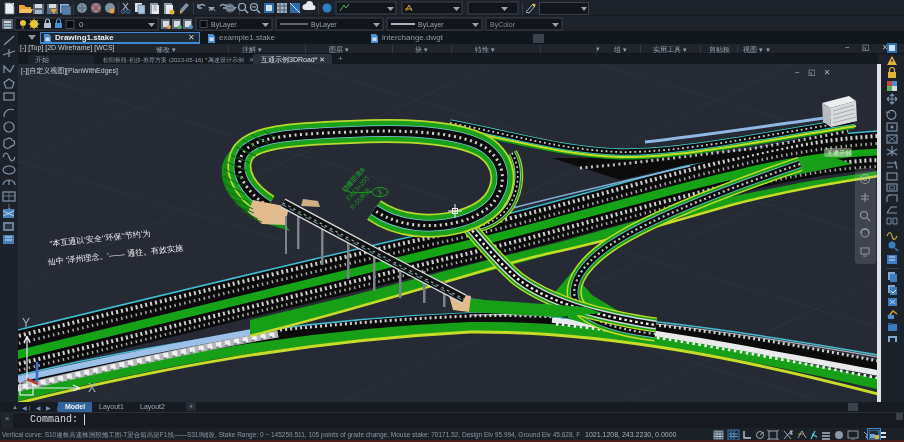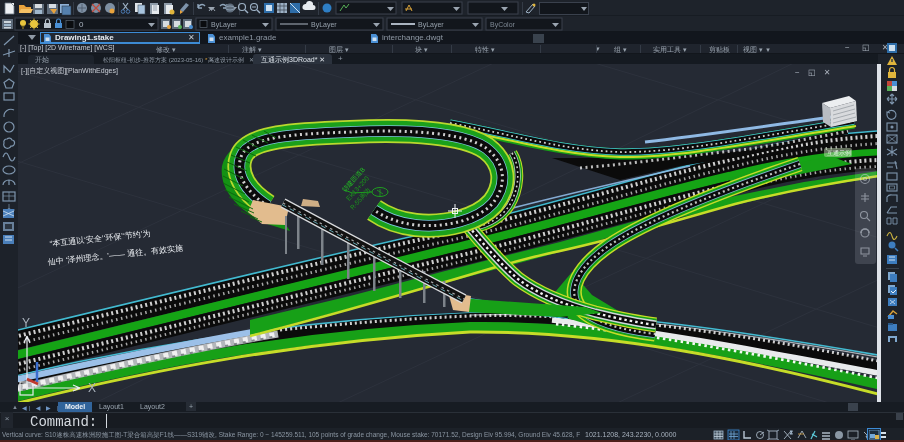--- a/index.html
+++ b/index.html
@@ -162,21 +162,21 @@
 <svg class="abs" style="left:43px;top:34px" width="9" height="9">
         <path d="M1,0 L6,0 L8,2.5 L8,9 L1,9 Z" fill="#4a8fd4"></path>
         <rect x="2.5" y="3.5" width="4" height="3.5" fill="#cfe0ef"></rect>
       </svg>
 <div class="abs" style="left:55px;top:33px;font-size:8px;color:#e8edf2;font-weight:bold;">Drawing1.stake</div>
 <div class="abs" style="left:188px;top:33px;font-size:8px;color:#c2cad2;">✕</div>
 <svg class="abs" style="left:207px;top:34px" width="9" height="9">
         <path d="M1,0 L6,0 L8,2.5 L8,9 L1,9 Z" fill="#4a8fd4"></path>
         <rect x="2.5" y="3.5" width="4" height="3.5" fill="#cfe0ef"></rect>
       </svg>
-<div class="abs" style="left:219px;top:33px;font-size:8px;color:#8f99a5;">example1.grade</div>
+<div class="abs" style="left:219px;top:33px;font-size:8px;color:#8f99a5;">example1.stake</div>
 <svg class="abs" style="left:370px;top:34px" width="9" height="9">
         <path d="M1,0 L6,0 L8,2.5 L8,9 L1,9 Z" fill="#4a8fd4"></path>
         <rect x="2.5" y="3.5" width="4" height="3.5" fill="#cfe0ef"></rect>
       </svg>
 <div class="abs" style="left:382px;top:33px;font-size:8px;color:#8f99a5;">interchange.dwgt</div>
 <div class="abs" style="left:533px;top:34px;width:11px;height:9px;background:#39424d;"></div>
 </div>
 
 <div class="abs" style="left:0;top:44px;width:904px;height:10px;background:#1f242d;border-bottom:1px solid #12161c;"></div>
 <div id="ribbon">
@@ -492,21 +492,21 @@
 <div class="abs" style="left:58px;top:402px;width:34px;height:10px;background:#31649b;color:#eef2f6;font-size:7px;font-weight:bold;text-align:center;line-height:10px;">Model</div>
 <div class="abs" style="left:99px;top:403px;font-size:7px;color:#9aa5b0;">Layout1</div>
 <div class="abs" style="left:140px;top:403px;font-size:7px;color:#9aa5b0;">Layout2</div>
 <div class="abs" style="left:186px;top:402px;width:10px;height:9px;background:#262c35;color:#9aa5b0;font-size:7px;text-align:center;line-height:9px;">+</div>
 <div class="abs" style="left:848px;top:403px;width:10px;height:8px;background:#3a424d;"></div>
 </div>
 
 <div class="abs" style="left:0;top:412px;width:904px;height:16px;background:#171b21;border-top:1px solid #2a3038;"></div>
 <div class="abs" style="left:1px;top:412px;width:12px;height:16px;background:#21262e;color:#8a95a0;font-size:8px;text-align:center;line-height:14px;">×</div>
 <div class="abs" style="left:896px;top:413px;width:7px;height:7px;background:#3a414b;"></div>
-<div class="abs" style="left:30px;top:414px;font-family:'Liberation Mono',monospace;font-size:14px;color:#d5dae0;">Command: <span style="border-left:1px solid #d5dae0;">&nbsp;</span></div>
+<div class="abs" style="left:30px;top:414px;font-family:'Liberation Mono',monospace;font-size:10px;color:#d5dae0;">Command: <span style="border-left:1px solid #d5dae0;">&nbsp;</span></div>
 
 <div class="abs" style="left:0;top:428px;width:904px;height:14px;background:#1c2128;"></div>
 <div class="abs" style="left:2px;top:431px;font-size:6.5px;color:#8b96a2;white-space:nowrap;width:578px;overflow:hidden;">Vertical curve: S10遂株高速株洲段施工图-T梁合箱高架F1线——S319辅改, Stake Range: 0 ~ 145259.511, 105 points of grade change, Mouse stake: 70171.52, Design Elv 95.994, Ground Elv 45.628, Fill or dig H 10.358</div>
 <div class="abs" style="left:585px;top:431px;font-size:7px;color:#a7b1bd;">1021.1208, 243.2230, 0.0000</div>
 <div id="statusicons">
 <svg class="abs" style="left:712px;top:428px" width="180" height="14" xmlns="http://www.w3.org/2000/svg">
 <g stroke="#9fb4c8" stroke-width="0.8" fill="none">
 <rect x="2" y="3" width="9" height="8" fill="#44525f"></rect>
           <path d="M5,3 v8 M8,3 v8 M2,6 h9 M2,8.5 h9" stroke="#c2d0dd"></path>
 <rect x="16" y="2" width="11" height="10" stroke="#3d8bd4" fill="#1a2b3d"></rect>

